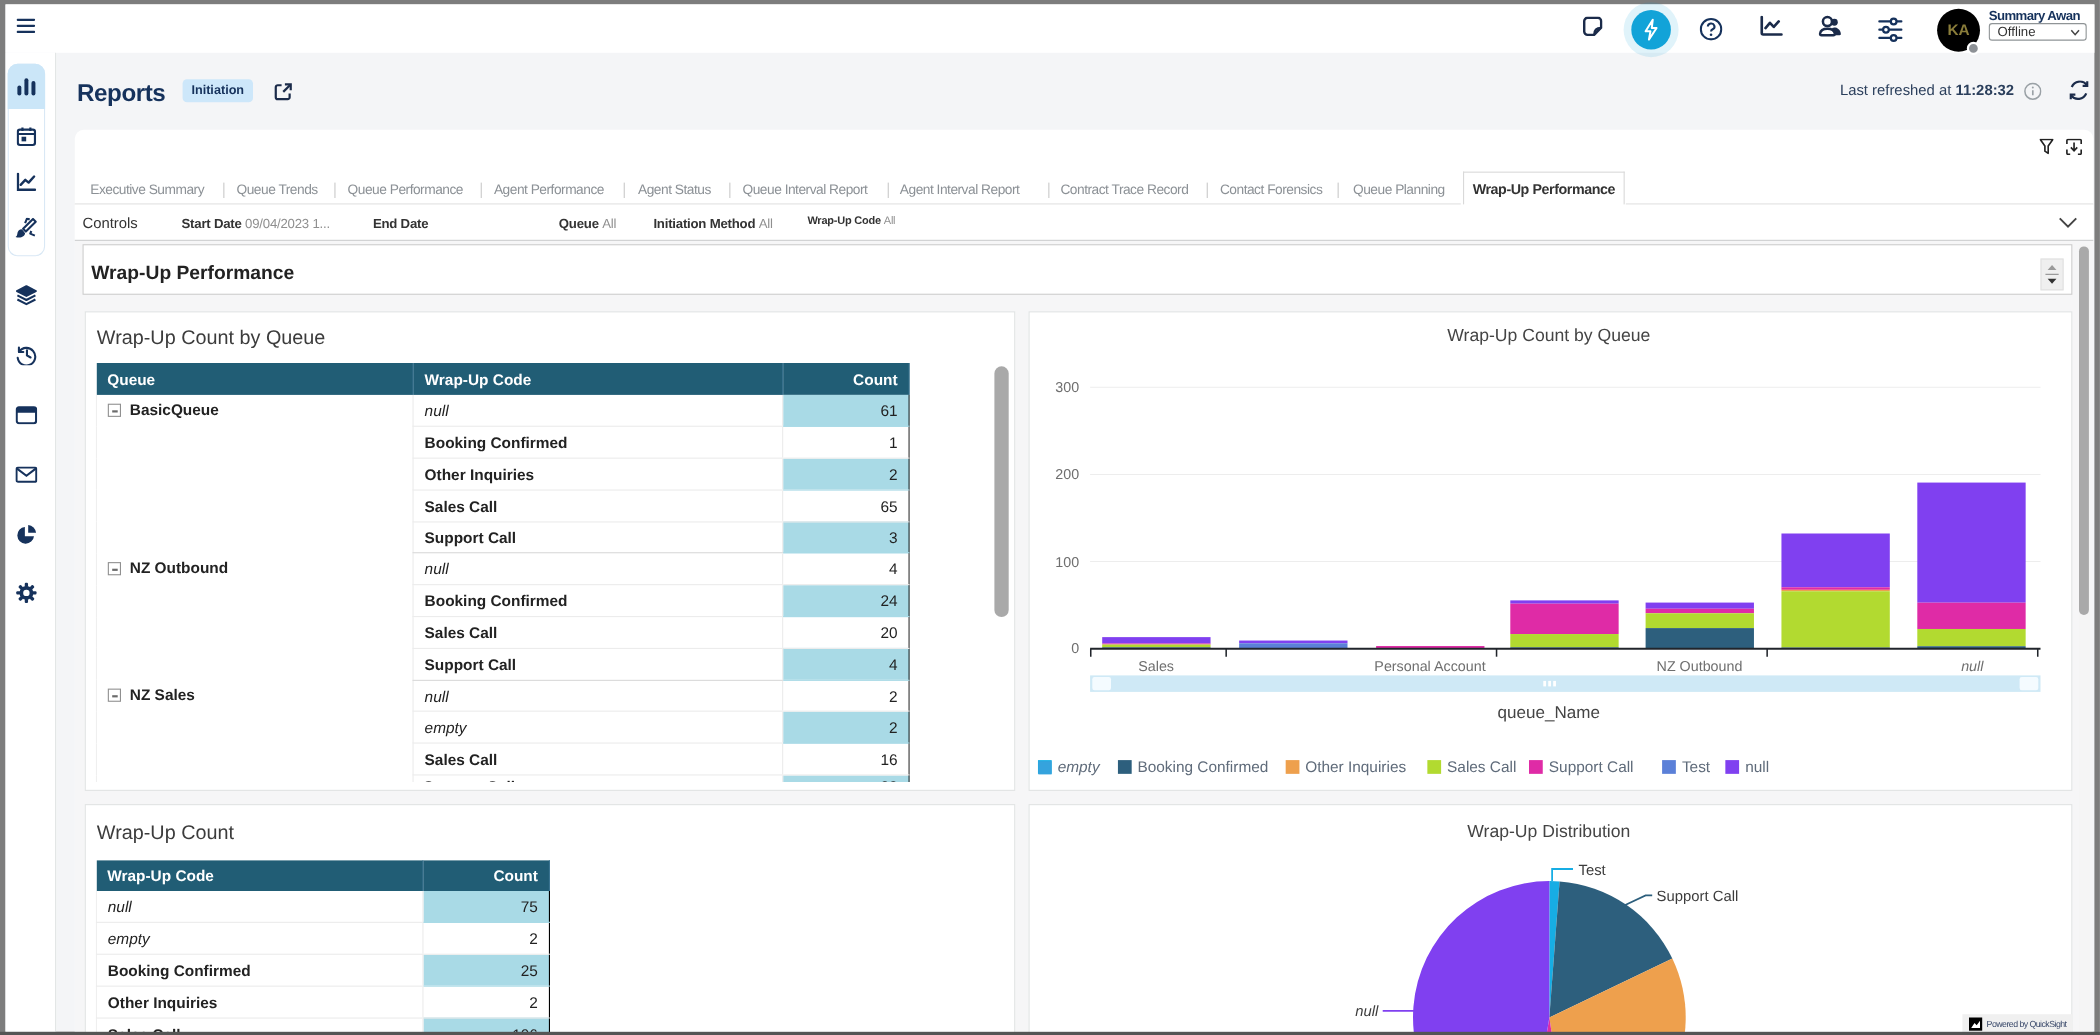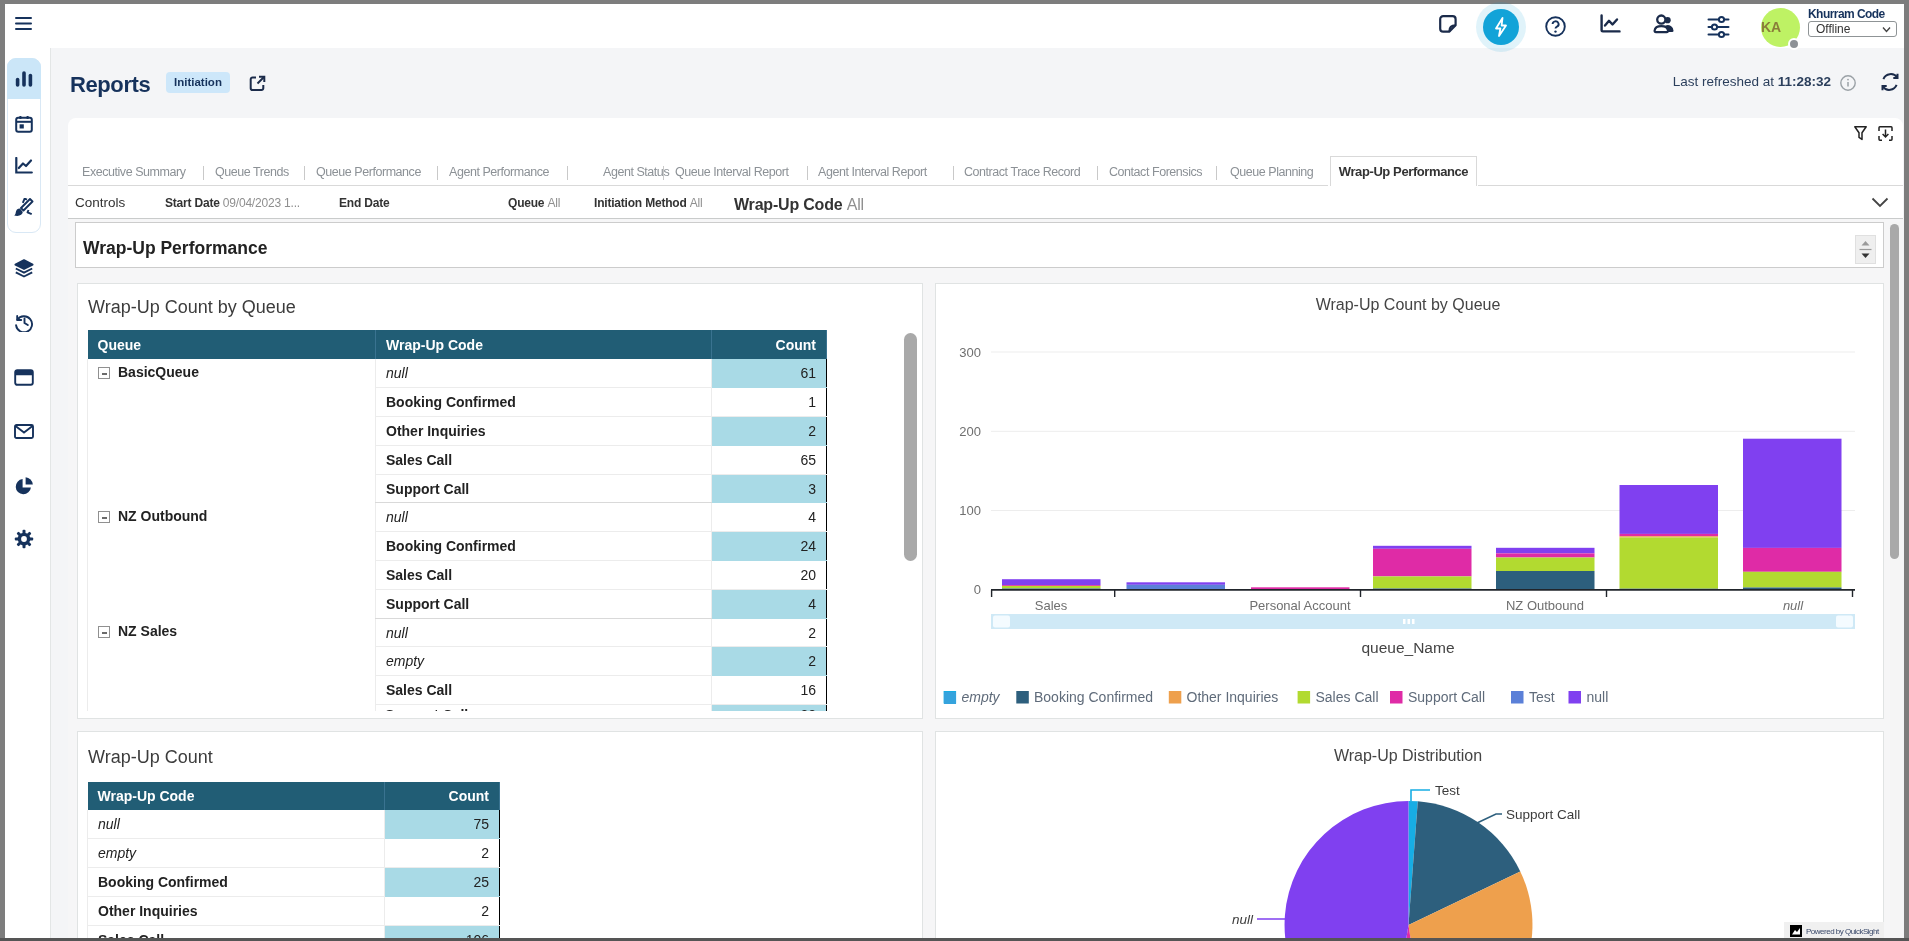--- a/index.html
+++ b/index.html
@@ -70,23 +70,23 @@
     <g stroke="#16325c" stroke-width="2" stroke-linecap="round" fill="#ffffff">
       <line x1="1.5" y1="4.5" x2="21.5" y2="4.5"></line>
         <line x1="1.5" y1="12" x2="21.5" y2="12"></line>
         <line x1="1.5" y1="19.5" x2="21.5" y2="19.5"></line>
       <circle cx="14.5" cy="4.5" r="2.6"></circle>
         <circle cx="7.5" cy="12" r="2.6"></circle>
         <circle cx="14.5" cy="19.5" r="2.6"></circle>
     </g>
   </svg>
 
-  <div class="abs" style="left:1761px; top:8px; width:39px; height:39px; border-radius:50%; background:#bef264; line-height:39px; font-weight:bold; font-size:14px; color:#8a7d3a;">KA</div>
+  <div class="abs" style="left:1761px; top:8px; width:39px; height:39px; border-radius:50%; background:#000000; text-align:center; line-height:39px; font-weight:bold; font-size:14px; color:#8a7d3a;">KA</div>
   <div class="abs" style="left:1788px; top:38px; width:12px; height:12px; border-radius:50%; background:#8d9196; border:2px solid #ffffff;"></div>
-  <div class="abs" style="left:1808px; top:7px; font-size:12px; letter-spacing:-0.55px; font-weight:bold; color:#16325c;">Khurram Code</div>
+  <div class="abs" style="left:1808px; top:7px; font-size:12px; letter-spacing:-0.55px; font-weight:bold; color:#16325c;">Summary Awan</div>
   <div class="abs" style="left:1808px; top:21px; width:89px; height:16px; border:1px solid #8f9496; border-radius:3px; background:#ffffff; font-size:12px; color:#333; line-height:14px; padding-left:7px;">Offline
     <svg class="abs" style="right:5px; top:4px;" width="9" height="7" viewBox="0 0 9 7">
         <path d="M1 1.5 L4.5 5.5 L8 1.5" fill="none" stroke="#444" stroke-width="1.4"></path>
       </svg>
   </div>
 
   <div class="abs" style="left:7px; top:58px; width:34px; height:175px; background:#ffffff; border:1px solid #d9e8f5; border-radius:9px;"></div>
   <div class="abs" style="left:7px; top:58px; width:34px; height:41px; background:#cbe6f8; border-radius:9px 9px 0 0;"></div>
 
   <svg class="abs" style="left:14px; top:69px;" width="20" height="20" viewBox="0 0 20 20">
@@ -197,41 +197,41 @@
   <div class="abs" style="left:1478px; top:185px; width:425px; height:1px; background:#d9d9d9;"></div>
   <div id="tabrow" class="abs" style="top:165px; font-size:12.5px; letter-spacing:-0.45px; color:#8c9196;">
     <span class="abs" style="left:82px;">Executive Summary</span>
       <span class="tsep abs" style="left:203px;"></span>
     <span class="abs" style="left:215px;">Queue Trends</span>
       <span class="tsep abs" style="left:304px;"></span>
     <span class="abs" style="left:316px;">Queue Performance</span>
       <span class="tsep abs" style="left:437px;"></span>
     <span class="abs" style="left:449px;text-align:right;">Agent Performance</span>
       <span class="tsep abs" style="left:567px;"></span>
-    <span class="abs" style="left:580px;margin-left:23px;">Agent Status</span>
+    <span class="abs" style="left:580px;">Agent Status</span>
       <span class="tsep abs" style="left:663px;"></span>
     <span class="abs" style="left:675px;">Queue Interval Report</span>
       <span class="tsep abs" style="left:807px;"></span>
     <span class="abs" style="left:818px;">Agent Interval Report</span>
       <span class="tsep abs" style="left:953px;"></span>
     <span class="abs" style="left:964px;">Contract Trace Record</span>
       <span class="tsep abs" style="left:1097px;"></span>
     <span class="abs" style="left:1109px;">Contact Forensics</span>
       <span class="tsep abs" style="left:1216px;"></span>
     <span class="abs" style="left:1230px;">Queue Planning</span>
   </div>
   <div class="abs" style="left:1330px; top:156px; width:147px; height:30px; background:#ffffff; border:1px solid #d9d9d9; border-bottom:none; text-align:center; line-height:29px; font-size:13px; letter-spacing:-0.4px; font-weight:bold; color:#333;">Wrap-Up Performance</div>
 
   <div class="abs" style="left:68px; top:186px; width:1835px; height:33px; background:#ffffff; border-bottom:1px solid #c9cbcb;"></div>
   <div class="abs" style="left:75px; top:195px; font-size:13.5px; color:#333;">Controls</div>
   <div class="abs" style="left:165px; top:196px; font-size:12px; letter-spacing:-0.2px; font-weight:bold; color:#333;">Start Date <span style="font-weight:normal; color:#8f8f8f;">09/04/2023 1...</span></div>
   <div class="abs" style="left:339px; top:196px; font-size:12px; letter-spacing:-0.2px; font-weight:bold; color:#333;">End Date <span style="font-weight:normal; color:#ffffff;">29/05/2023 1...</span></div>
   <div class="abs" style="left:508px; top:196px; font-size:12px; letter-spacing:-0.2px; font-weight:bold; color:#333;">Queue <span style="font-weight:normal; color:#8f8f8f;">All</span></div>
   <div class="abs" style="left:594px; top:196px; font-size:12px; letter-spacing:-0.2px; font-weight:bold; color:#333;">Initiation Method <span style="font-weight:normal; color:#8f8f8f;">All</span></div>
-  <div class="abs" style="left:734px; top:196px; font-size:16px; letter-spacing:-0.2px; font-weight:bold; color:#333;">Wrap-Up Code <span style="font-weight:normal; color:#8f8f8f;">All</span></div>
+  <div class="abs" style="left:734px; top:196px; font-size:10px; letter-spacing:-0.2px; font-weight:bold; color:#333;">Wrap-Up Code <span style="font-weight:normal; color:#8f8f8f;">All</span></div>
   <svg class="abs" style="left:1871px; top:197px;" width="18" height="11" viewBox="0 0 18 11">
     <path d="M1.5 1.5 L9 9 L16.5 1.5" fill="none" stroke="#444" stroke-width="1.8"></path>
   </svg>
 
   <div class="abs" style="left:68px; top:219px; width:1835px; height:719px; background:#f6f6f7;"></div>
 
   <div class="abs" style="left:75px; top:222px; width:1809px; height:46px; background:#ffffff; border:1px solid #cccccc;"></div>
   <div class="abs" style="left:83px; top:238px; font-size:17.5px; font-weight:bold; color:#222;">Wrap-Up Performance</div>
   <div class="abs" style="left:1855px; top:235px; width:21px; height:29px; background:#efefef; border:1px solid #e0e0e0;">
     <svg width="19" height="27" viewBox="0 0 19 27">

